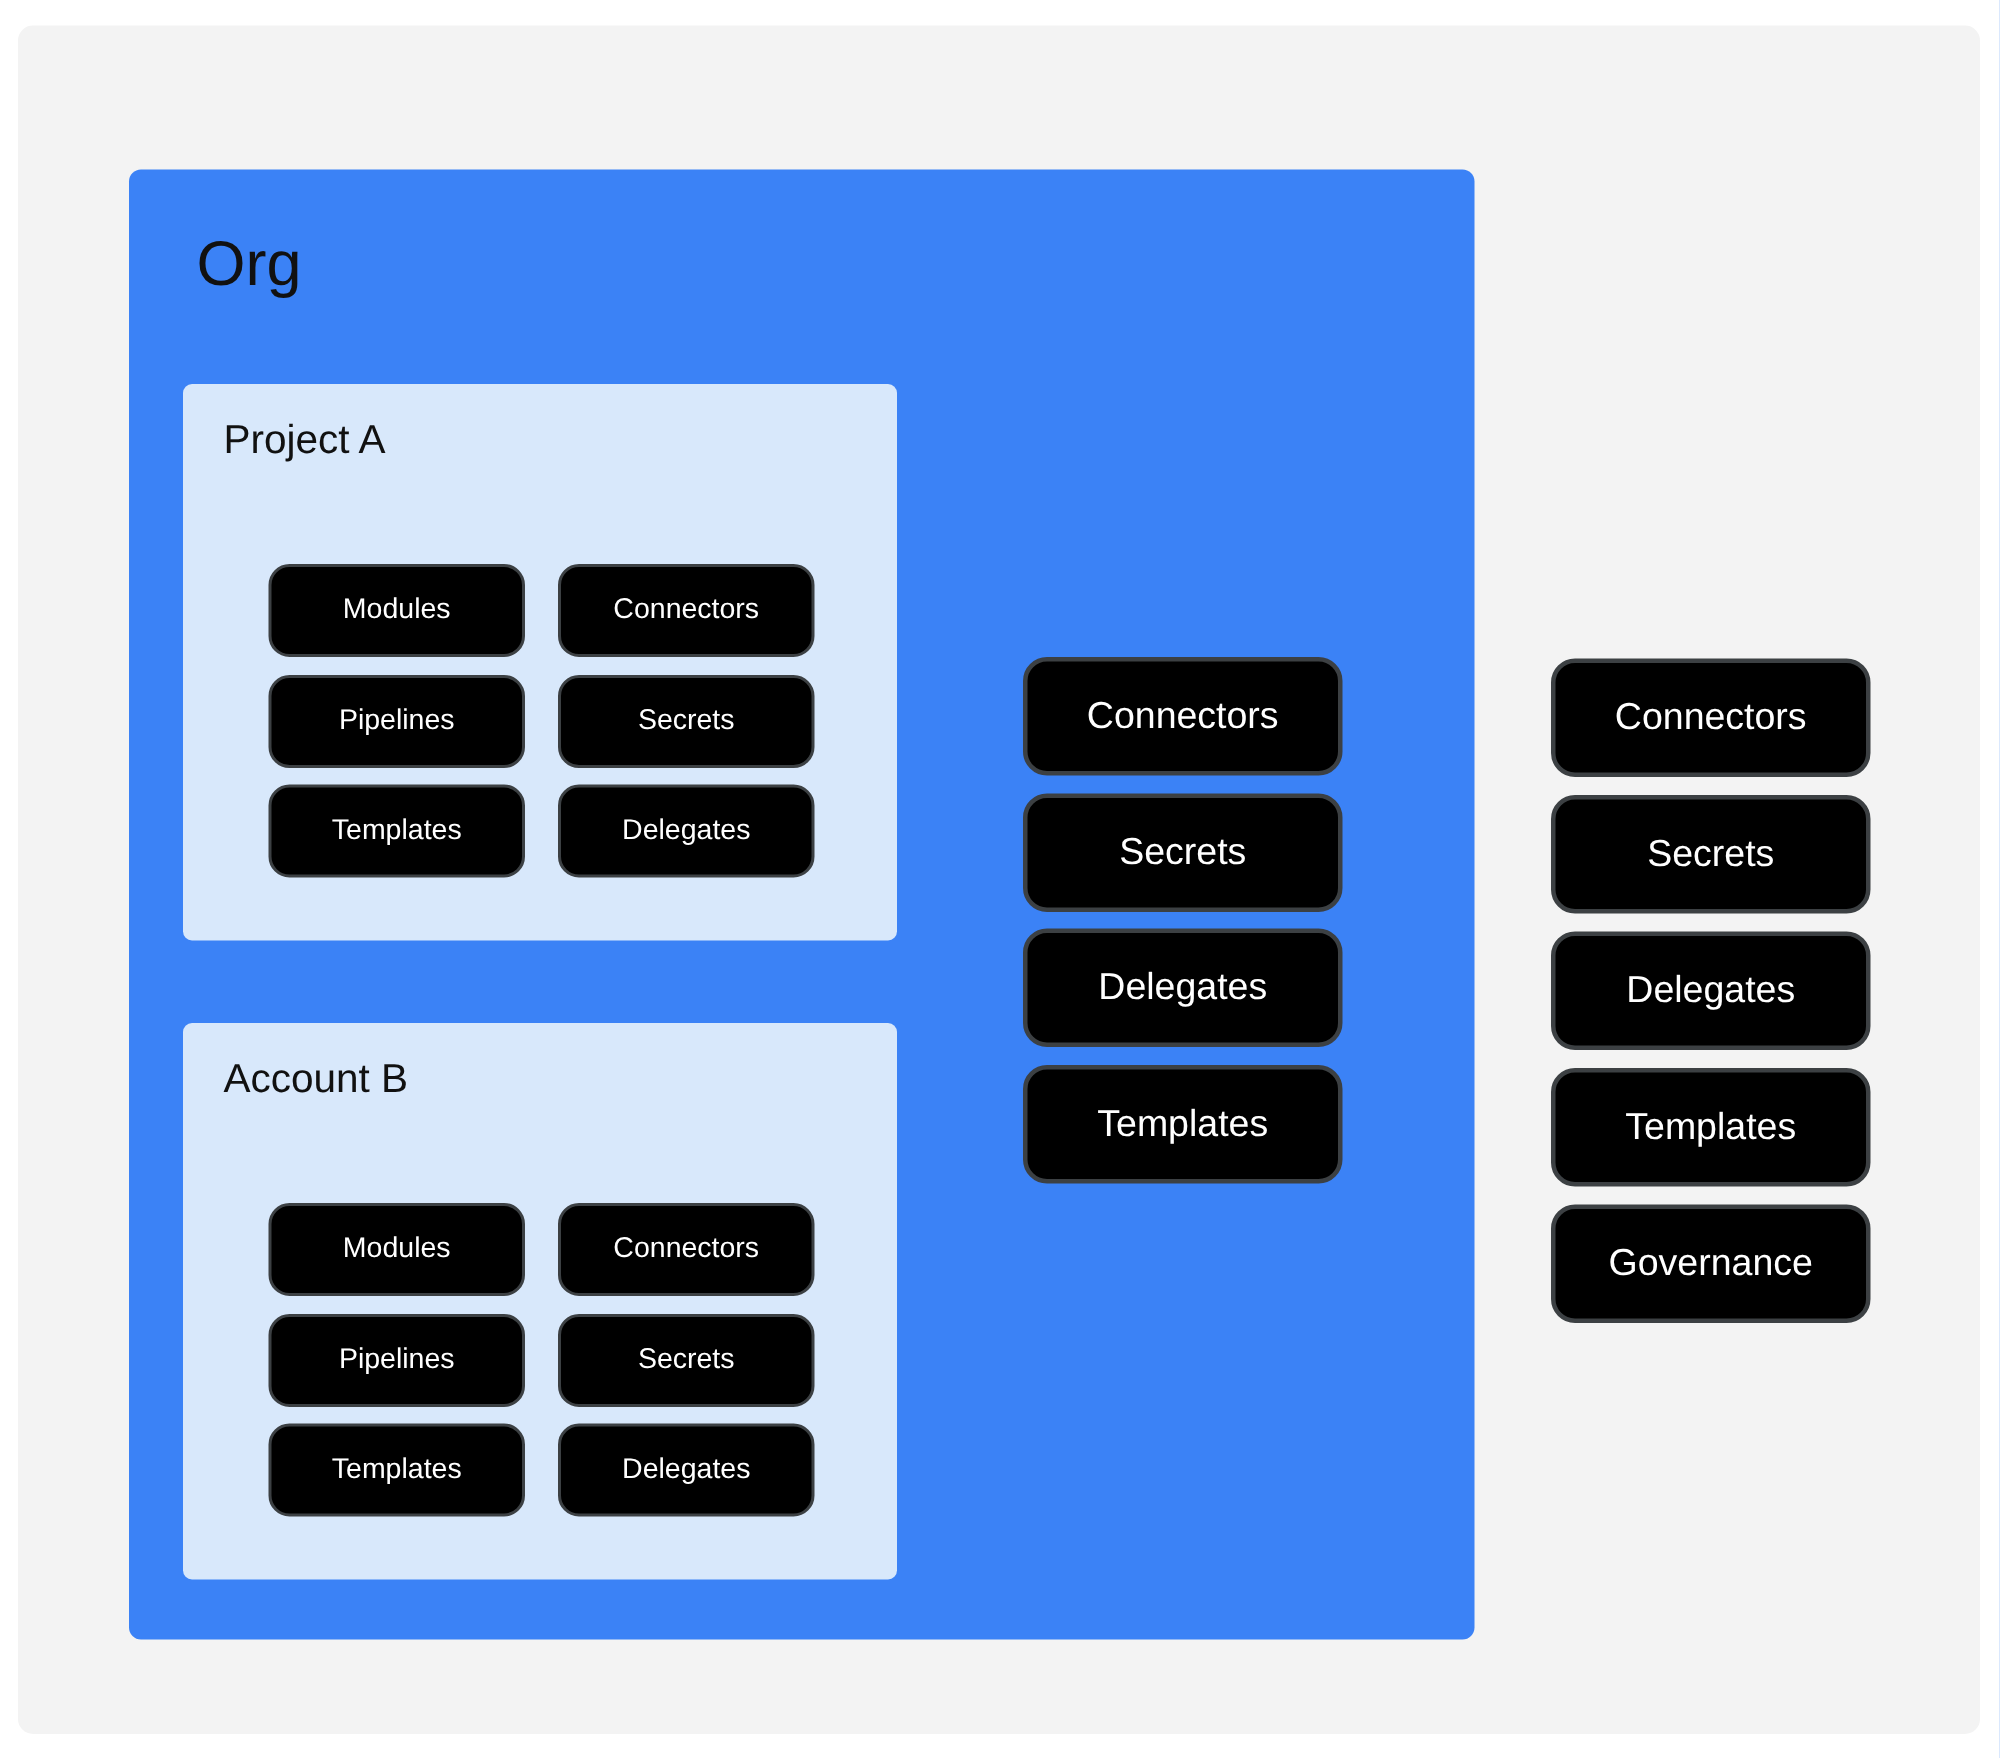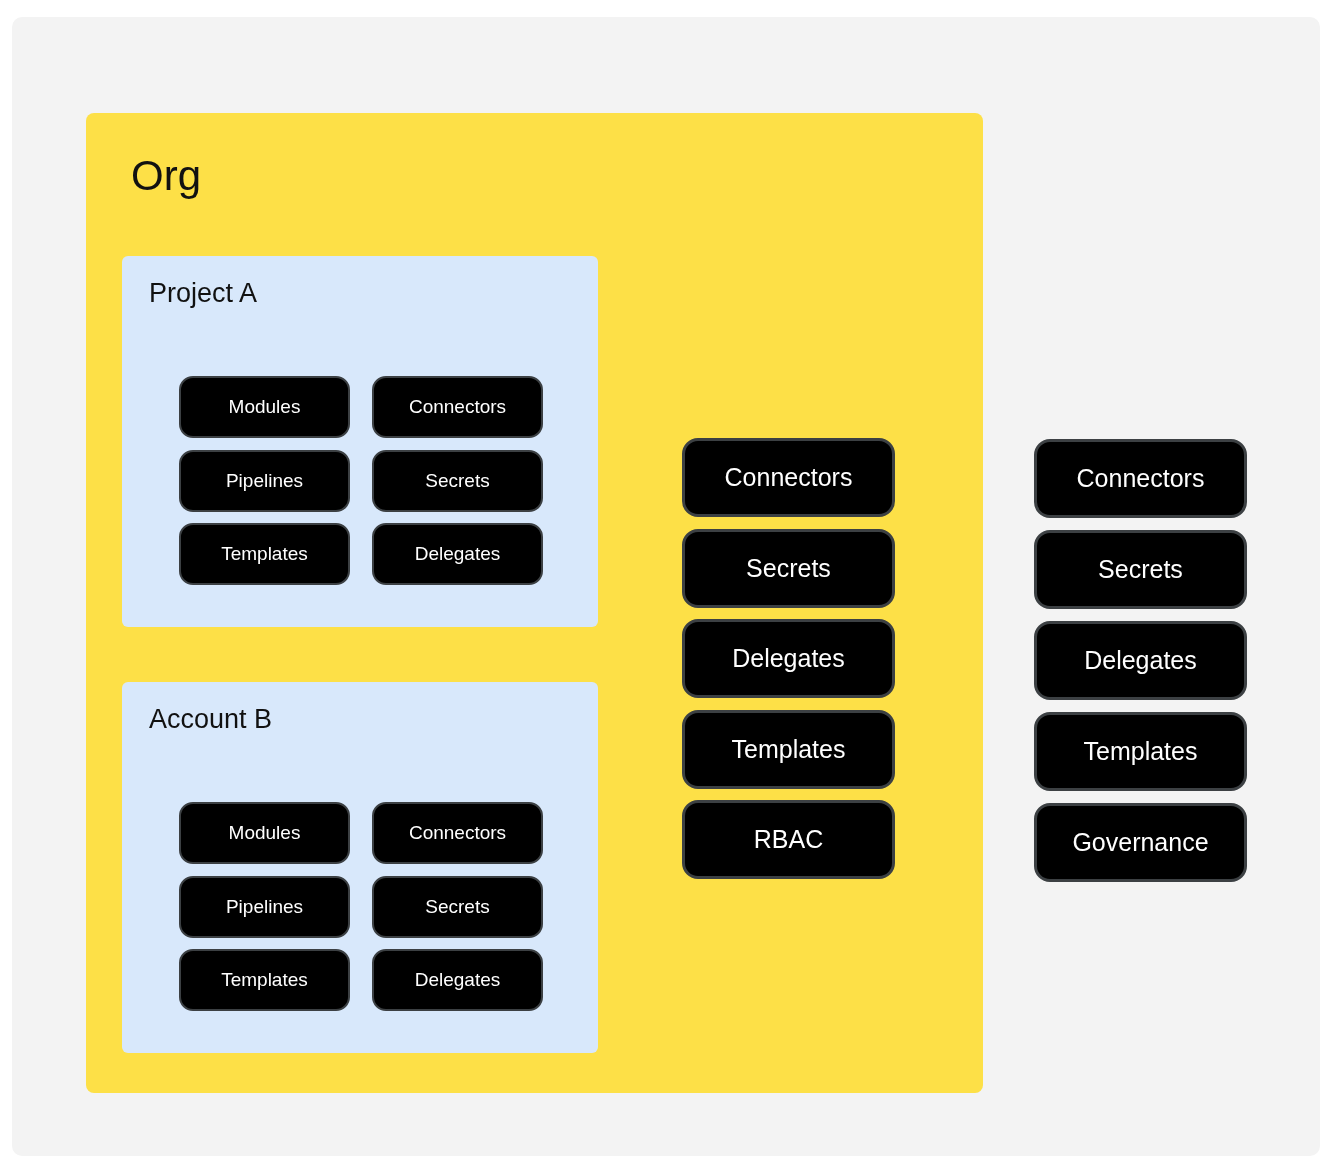--- a/index.html
+++ b/index.html
@@ -34,21 +34,21 @@
     line-height: 1;
     color: #111111;
   }
   
   .org-box {
     position: absolute;
     left: 74px;
     top: 96px;
     width: 897px;
     height: 980px;
-    background: #fde047;
+    background: #3b82f6;
     border-radius: 8px;
   }
   .org-title {
     position: absolute;
     left: 45px;
     top: 42px;
     font-size: 42px;
     line-height: 1;
     color: #111111;
   }
@@ -157,21 +157,20 @@
           <div class="pill pill-sm">Templates</div>
           <div class="pill pill-sm">Delegates</div>
         </div>
       </div>
 
       <div class="org-pills">
         <div class="pill pill-lg">Connectors</div>
         <div class="pill pill-lg">Secrets</div>
         <div class="pill pill-lg">Delegates</div>
         <div class="pill pill-lg">Templates</div>
-        <div class="pill pill-lg">RBAC</div>
       </div>
 
     </div>
 
     <div class="account-pills">
       <div class="pill pill-lg">Connectors</div>
       <div class="pill pill-lg">Secrets</div>
       <div class="pill pill-lg">Delegates</div>
       <div class="pill pill-lg">Templates</div>
       <div class="pill pill-lg">Governance</div>

